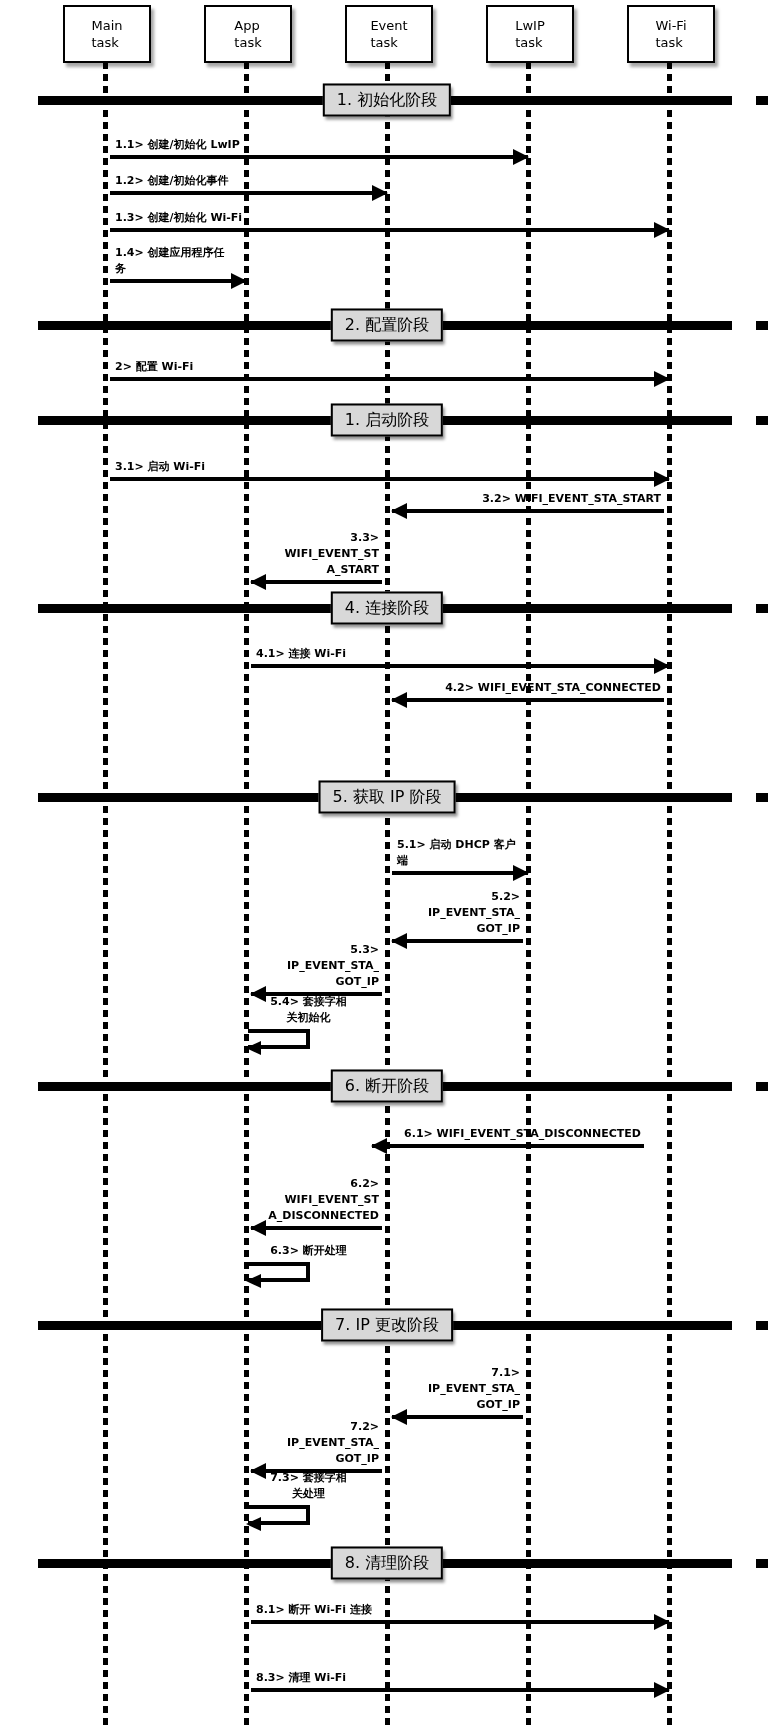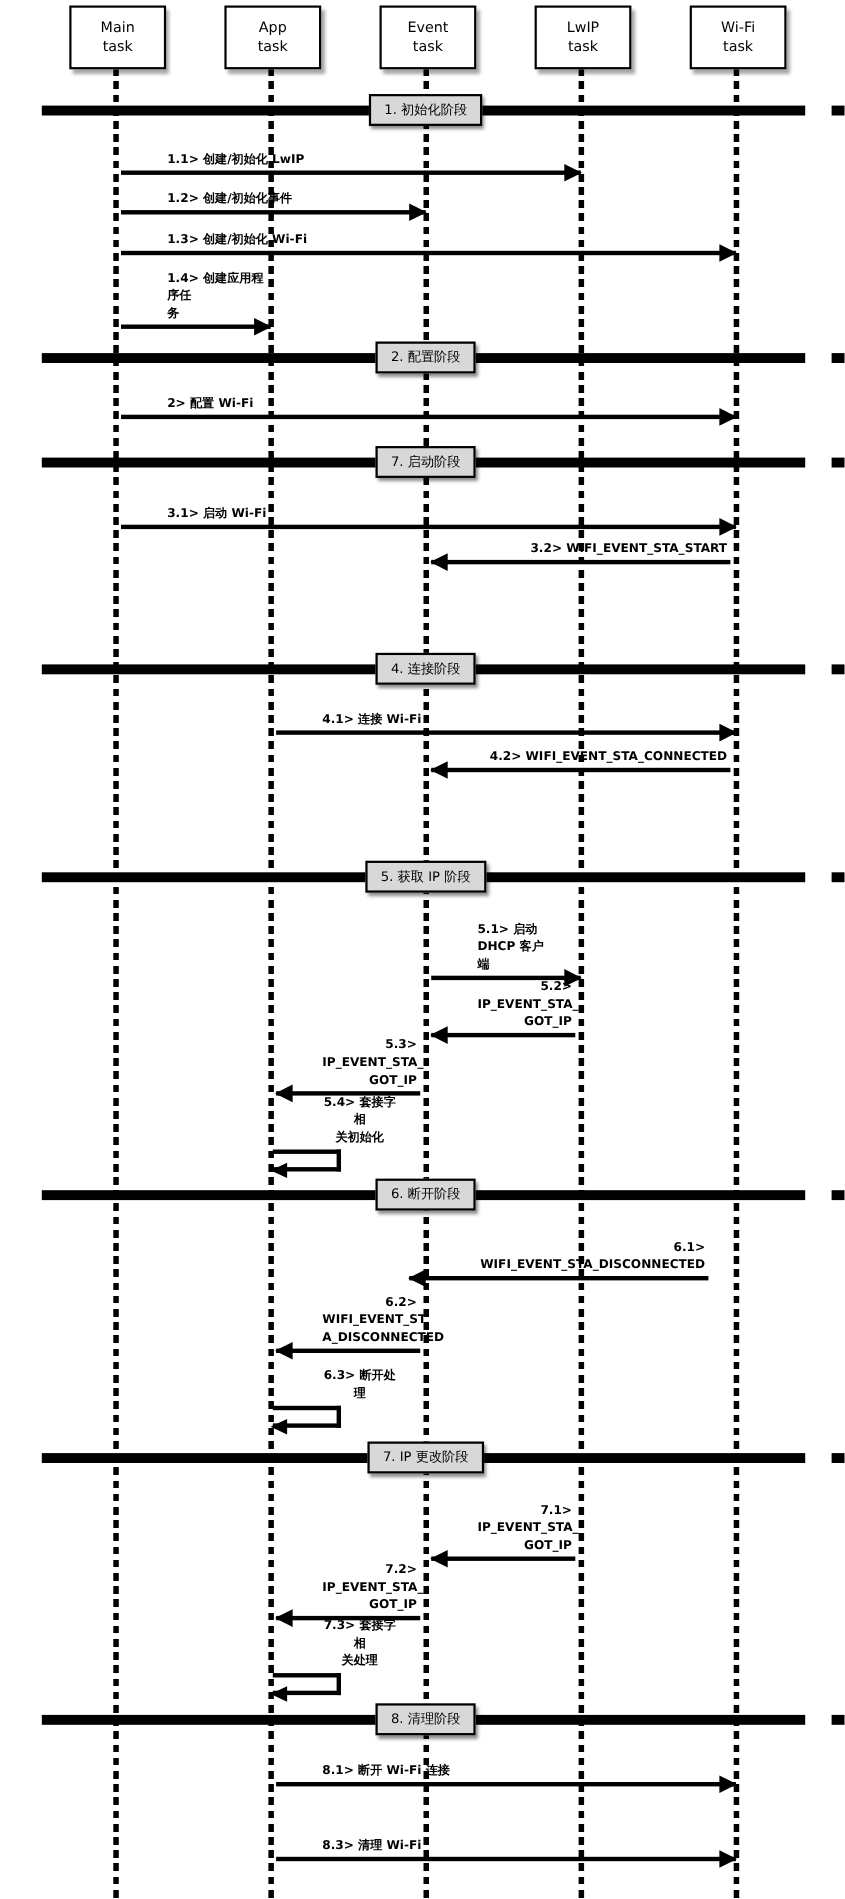--- a/index.html
+++ b/index.html
@@ -2,36 +2,36 @@
 <html><head>
 <meta charset="utf-8">
 <style>
   html,body{margin:0;padding:0;background:#fff;}
   .canvas{position:relative;width:768px;height:1726px;background:#fff;overflow:hidden;
           font-family:"DejaVu Sans",sans-serif;color:#000;}
 
   
   .actor{position:absolute;top:5px;width:84px;height:54px;border:2px solid #000;background:#fff;
          box-shadow:3px 4px 3px rgba(0,0,0,.35);display:flex;align-items:center;justify-content:center;
-         text-align:center;font-size:13px;line-height:17px;white-space:pre-line;}
+         text-align:left;font-size:13px;line-height:17px;white-space:pre-line;}
 
   
   .lf{position:absolute;top:62px;height:1664px;width:5px;
       background:repeating-linear-gradient(to bottom,#000 0 7px,transparent 7px 12px);}
 
   
   .pbar{position:absolute;left:38px;width:694px;height:9px;background:#000;}
   .pstub{position:absolute;left:756px;width:12px;height:9px;background:#000;}
   .plabel{position:absolute;left:387px;transform:translate(-50%,-50%);background:#d8d8d8;
           border:2px solid #000;box-shadow:2px 3px 3px rgba(0,0,0,.45);padding:4px 12px;
-          font-size:12px;white-space:nowrap;z-index:3;}
+          font-size:16px;white-space:nowrap;z-index:3;}
 
   
   .msg{position:absolute;z-index:2;}
-  .msg .lbl{font-weight:bold;font-size:11px;line-height:16px;white-space:pre-line;padding:0 3px 1px 5px;margin-left:37px;}
+  .msg .lbl{font-weight:bold;font-size:11px;line-height:16px;white-space:pre-line;padding:0 3px 1px 5px;}
   .mr .lbl{text-align:left;}
   .ml .lbl{text-align:right;}
   .msg .ln{position:relative;height:4px;background:#000;margin-top:1px;}
   .hd{position:absolute;width:0;height:0;top:-6px;}
   .mr .hd{right:-1px;border-top:8px solid transparent;border-bottom:8px solid transparent;border-left:16px solid #000;}
   .ml .hd{left:-1px;border-top:8px solid transparent;border-bottom:8px solid transparent;border-right:16px solid #000;}
   
   .self .lbl{text-align:center;padding-left:4px;}
   .self .loop{position:relative;width:58px;height:12px;margin-top:2px;
               border-top:4px solid #000;border-right:4px solid #000;border-bottom:4px solid #000;}
@@ -62,21 +62,21 @@
   <div class="pbar" style="top:96px"></div>
   <div class="pstub" style="top:96px"></div>
   <div class="plabel" style="top:100px">1. 初始化阶段</div>
 
   <div class="pbar" style="top:321px"></div>
   <div class="pstub" style="top:321px"></div>
   <div class="plabel" style="top:325px">2. 配置阶段</div>
 
   <div class="pbar" style="top:416px"></div>
   <div class="pstub" style="top:416px"></div>
-  <div class="plabel" style="top:420px">7. 启动阶段</div>
+  <div class="plabel" style="top:420px">1. 启动阶段</div>
 
   <div class="pbar" style="top:604px"></div>
   <div class="pstub" style="top:604px"></div>
   <div class="plabel" style="top:608px">4. 连接阶段</div>
 
   <div class="pbar" style="top:793px"></div>
   <div class="pstub" style="top:793px"></div>
   <div class="plabel" style="top:797px">5. 获取 IP 阶段</div>
 
   <div class="pbar" style="top:1082px"></div>
@@ -125,20 +125,27 @@
   </div>
 
   <div class="msg mr" style="left:110px;top:459px;width:559px">
     <div class="lbl">3.1&gt; 启动 Wi-Fi</div>
     <div class="ln">
         <i class="hd"></i>
       </div>
   </div>
   <div class="msg ml" style="left:392px;top:491px;width:272px">
     <div class="lbl">3.2&gt; WIFI_EVENT_STA_START</div>
+    <div class="ln">
+        <i class="hd"></i>
+      </div>
+  </div>
+  <div class="msg ml" style="left:251px;top:530px;width:131px">
+    <div class="lbl">3.3&gt; WIFI_EVENT_ST
+A_START</div>
     <div class="ln">
         <i class="hd"></i>
       </div>
   </div>
 
   <div class="msg mr" style="left:251px;top:646px;width:418px">
     <div class="lbl">4.1&gt; 连接 Wi-Fi</div>
     <div class="ln">
         <i class="hd"></i>
       </div>

